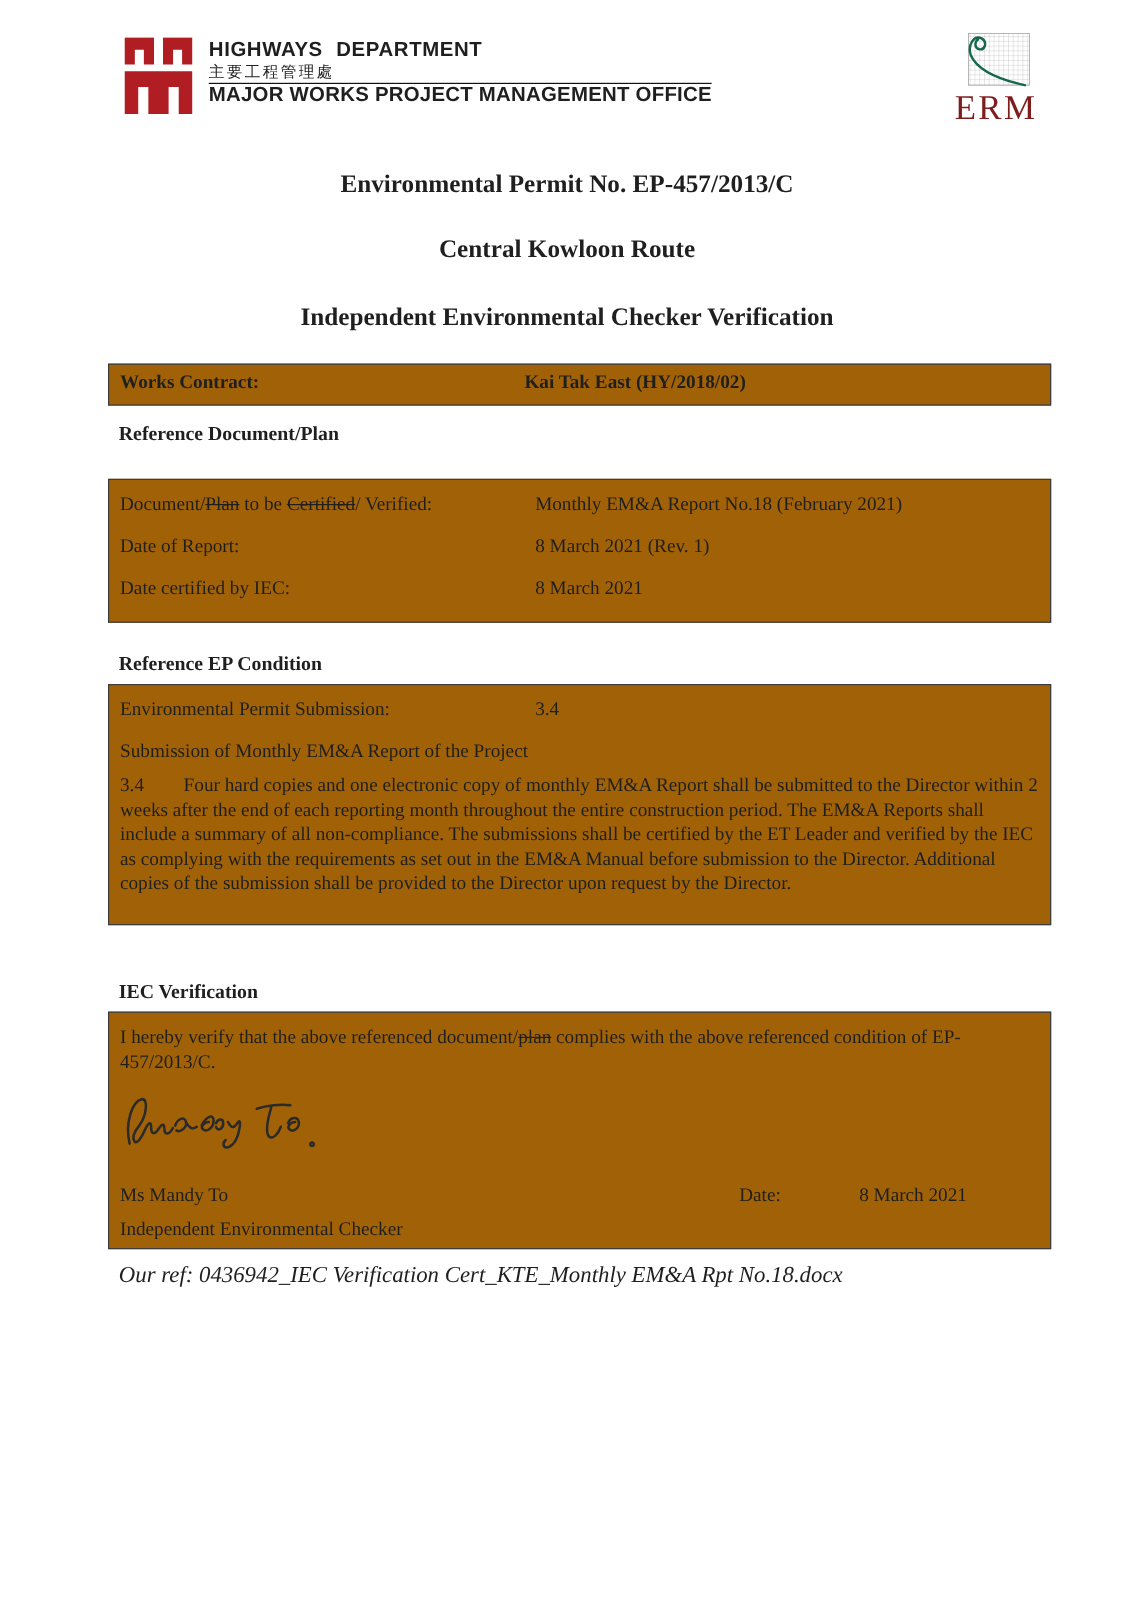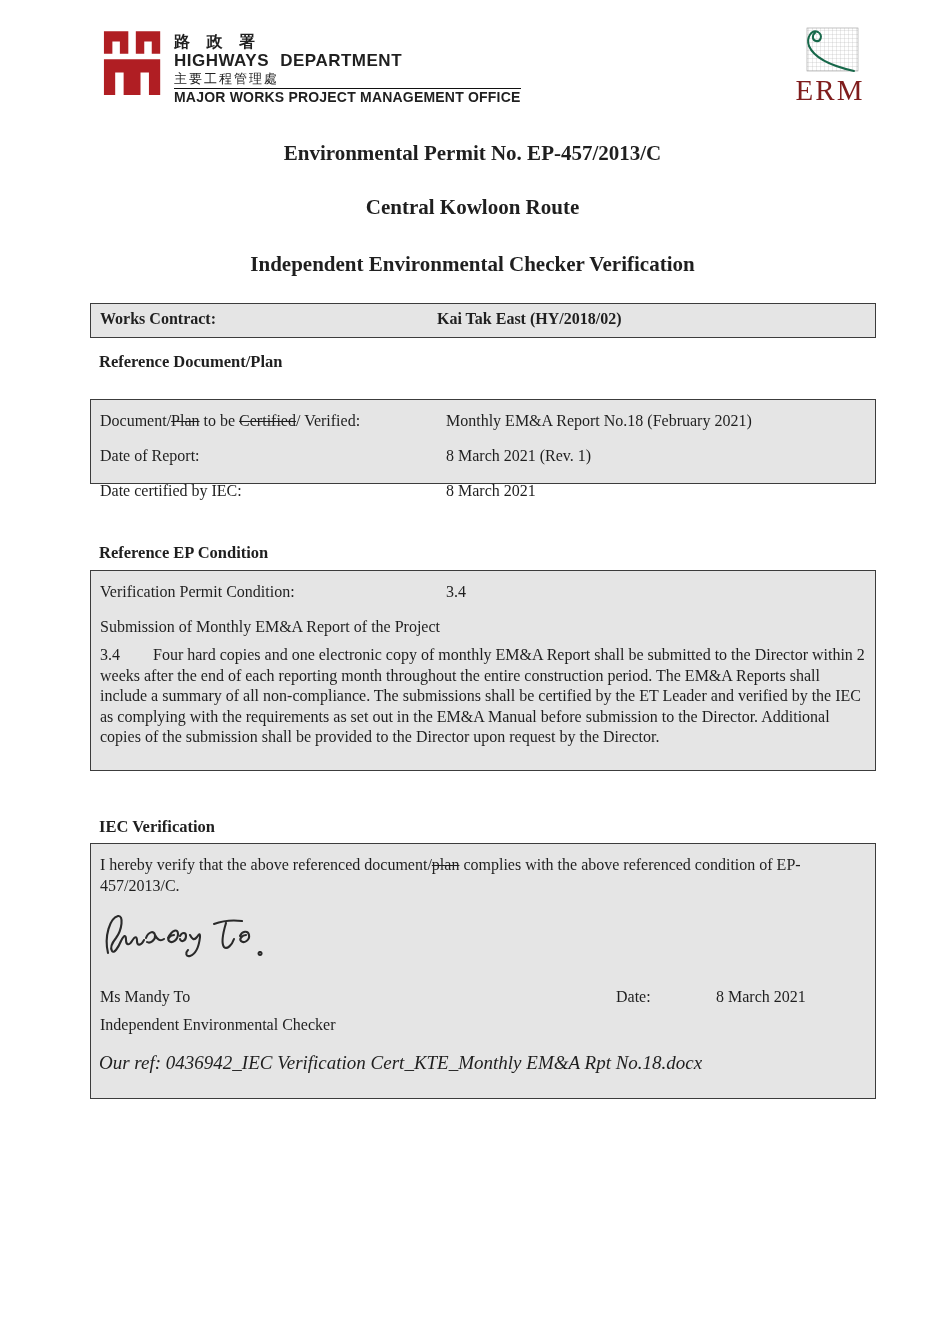--- a/index.html
+++ b/index.html
@@ -9,46 +9,46 @@
     font-family:"Liberation Serif","DejaVu Serif",serif; color:#1f1f1f;
   }
 
   
   .header-hyd { position:absolute; top:31px; left:103px; display:flex; gap:11px; }
   .hyd-logo { width:60px; height:66px; flex:0 0 auto; }
   .hyd-text { padding-top:1px; font-family:"Liberation Sans","DejaVu Sans",sans-serif; }
   .hyd-zh { font-size:16px; font-weight:bold; letter-spacing:6px; line-height:19px; }
   .hyd-en { font-size:17px; font-weight:bold; letter-spacing:0.5px; word-spacing:6px; line-height:20px; }
   .office-zh { font-size:13px; line-height:15px; letter-spacing:2px; }
-  .office-en { font-size:14px; font-weight:bold; letter-spacing:0.2px; line-height:13px;
+  .office-en { font-size:17px; font-weight:bold; letter-spacing:0.2px; line-height:13px;
                border-top:1.5px solid #111; padding-top:2px; margin-top:2px; }
 
   .header-erm { position:absolute; top:26px; left:788px; width:84px; text-align:center; }
   .erm-mark { display:block; margin:0 auto; width:60px; height:48px; }
   .erm-label { font-size:29px; color:#7f1d1d; letter-spacing:2px; line-height:30px; margin-top:1px; }
 
   
   .title { position:absolute; left:0; width:100%; text-align:center; font-weight:bold; margin:0; font-size:21px; }
   .t1 { top:141px; }
   .t2 { top:195px; }
   .t3 { top:252px; }
 
   
   .section-heading { position:absolute; left:99px; font-weight:bold; font-size:16.5px; }
   .h-refdoc { top:352px; }
   .h-refep  { top:543px; }
   .h-iec    { top:817px; }
 
   
   .box { position:absolute; left:90px; width:786px; border:1px solid #3c3c3c;
-         box-sizing:border-box; background:#e5e5e5; font-size:16px; }
+         box-sizing:border-box; background:#a16207; font-size:16px; }
   .works-box   { top:303px; height:35px; padding:6px 9px; font-weight:bold; }
-  .refdoc-box  { top:399px; height:85px; padding:10px 9px; }
+  .refdoc-box  { top:399px; height:120px; padding:10px 9px; }
   .ep-box      { top:570px; height:201px; padding:10px 9px; }
-  .iec-box     { top:843px; height:256px; padding:10px 9px; }
+  .iec-box     { top:843px; height:198px; padding:10px 9px; }
 
   .row { position:relative; line-height:21px; margin-bottom:14px; }
   .abs-col2 { position:absolute; left:346px; top:0; white-space:nowrap; }
   .works-box .abs-col2 { left:346px; top:6px; }
 
   .strike { text-decoration:line-through; }
 
   .ep-sub { margin:14px 0 8px 0; line-height:21px; }
   .clause { margin:0; line-height:20.5px; }
   .clause-num { display:inline-block; width:53px; }
@@ -67,21 +67,20 @@
 
 <div class="page">
 
   <div class="header-hyd">
     <svg class="hyd-logo" viewBox="0 0 64 70" xmlns="http://www.w3.org/2000/svg">
       <path d="M1,0 h26 v24 h-9 v-13 h-8 v13 h-9 z" fill="#b01e23"></path>
       <path d="M35,0 h26 v24 h-9 v-13 h-8 v13 h-9 z" fill="#b01e23"></path>
       <path d="M1,30 h60 v38 h-12 v-24 h-9 v24 h-18 v-24 h-9 v24 h-12 z" fill="#b01e23"></path>
     </svg>
     <div class="hyd-text">
-      <div class="hyd-zh">路 政 署</div>
       <div class="hyd-en">HIGHWAYS DEPARTMENT</div>
       <div class="office-zh">主要工程管理處</div>
       <div class="office-en">MAJOR WORKS PROJECT MANAGEMENT OFFICE</div>
     </div>
   </div>
 
   <div class="header-erm">
     <svg class="erm-mark" viewBox="0 0 60 48" xmlns="http://www.w3.org/2000/svg">
       <defs>
         <pattern id="ermgrid" width="4" height="4" patternUnits="userSpaceOnUse">
@@ -115,21 +114,21 @@
     </div>
     <div class="row">
       <span>Date certified by IEC:</span>
       <span class="abs-col2">8 March 2021</span>
     </div>
   </div>
 
   <div class="section-heading h-refep">Reference EP Condition</div>
   <div class="box ep-box">
     <div class="row">
-      <span>Verification Permit Condition:</span>
+      <span>Environmental Permit Submission:</span>
       <span class="abs-col2">3.4</span>
     </div>
     <div class="ep-sub">Submission of Monthly EM&amp;A Report of the Project</div>
     <p class="clause"><span class="clause-num">3.4</span><span>Four hard copies and one electronic copy of monthly EM&amp;A Report shall be submitted to the Director within 2 weeks after the end of each reporting month throughout the entire construction period. The EM&amp;A Reports shall include a summary of all non-compliance. The submissions shall be certified by the ET Leader and verified by the IEC as complying with the requirements as set out in the EM&amp;A Manual before submission to the Director. Additional copies of the submission shall be provided to the Director upon request by the Director.</span></p>
   </div>
 
   <div class="section-heading h-iec">IEC Verification</div>
   <div class="box iec-box">
     <p class="statement"><span>I hereby verify that the above referenced document/</span><span class="strike">plan</span><span> complies with the above referenced condition of EP-457/2013/C.</span></p>
 

